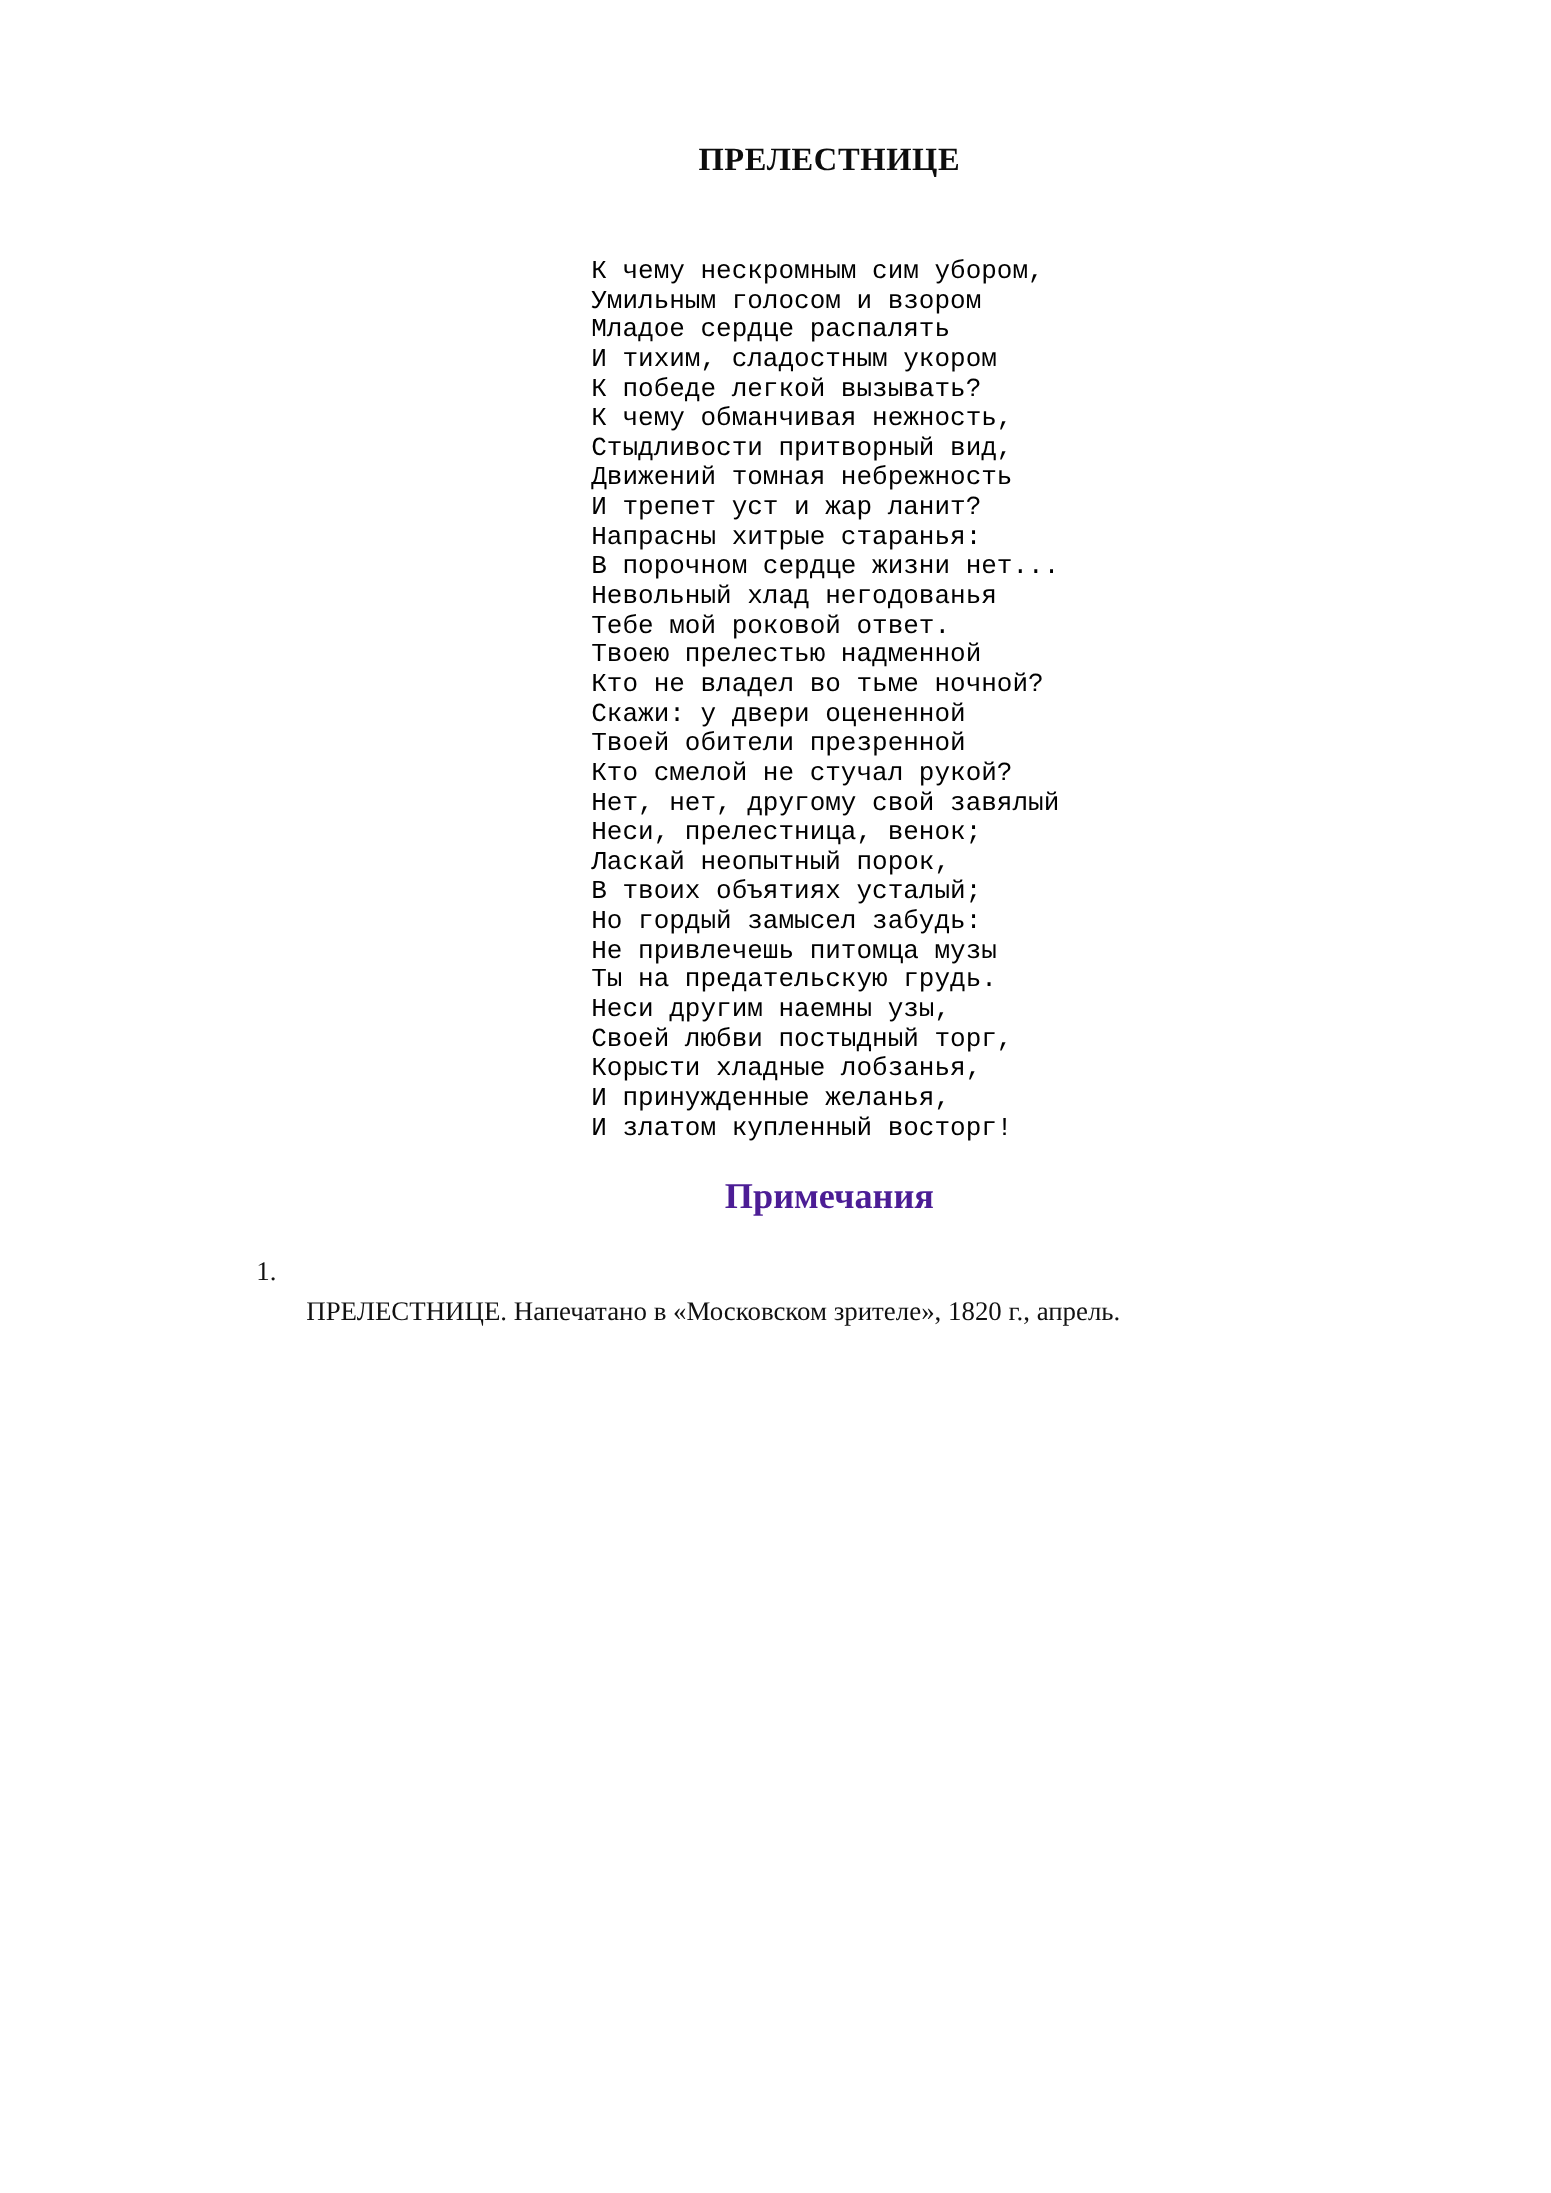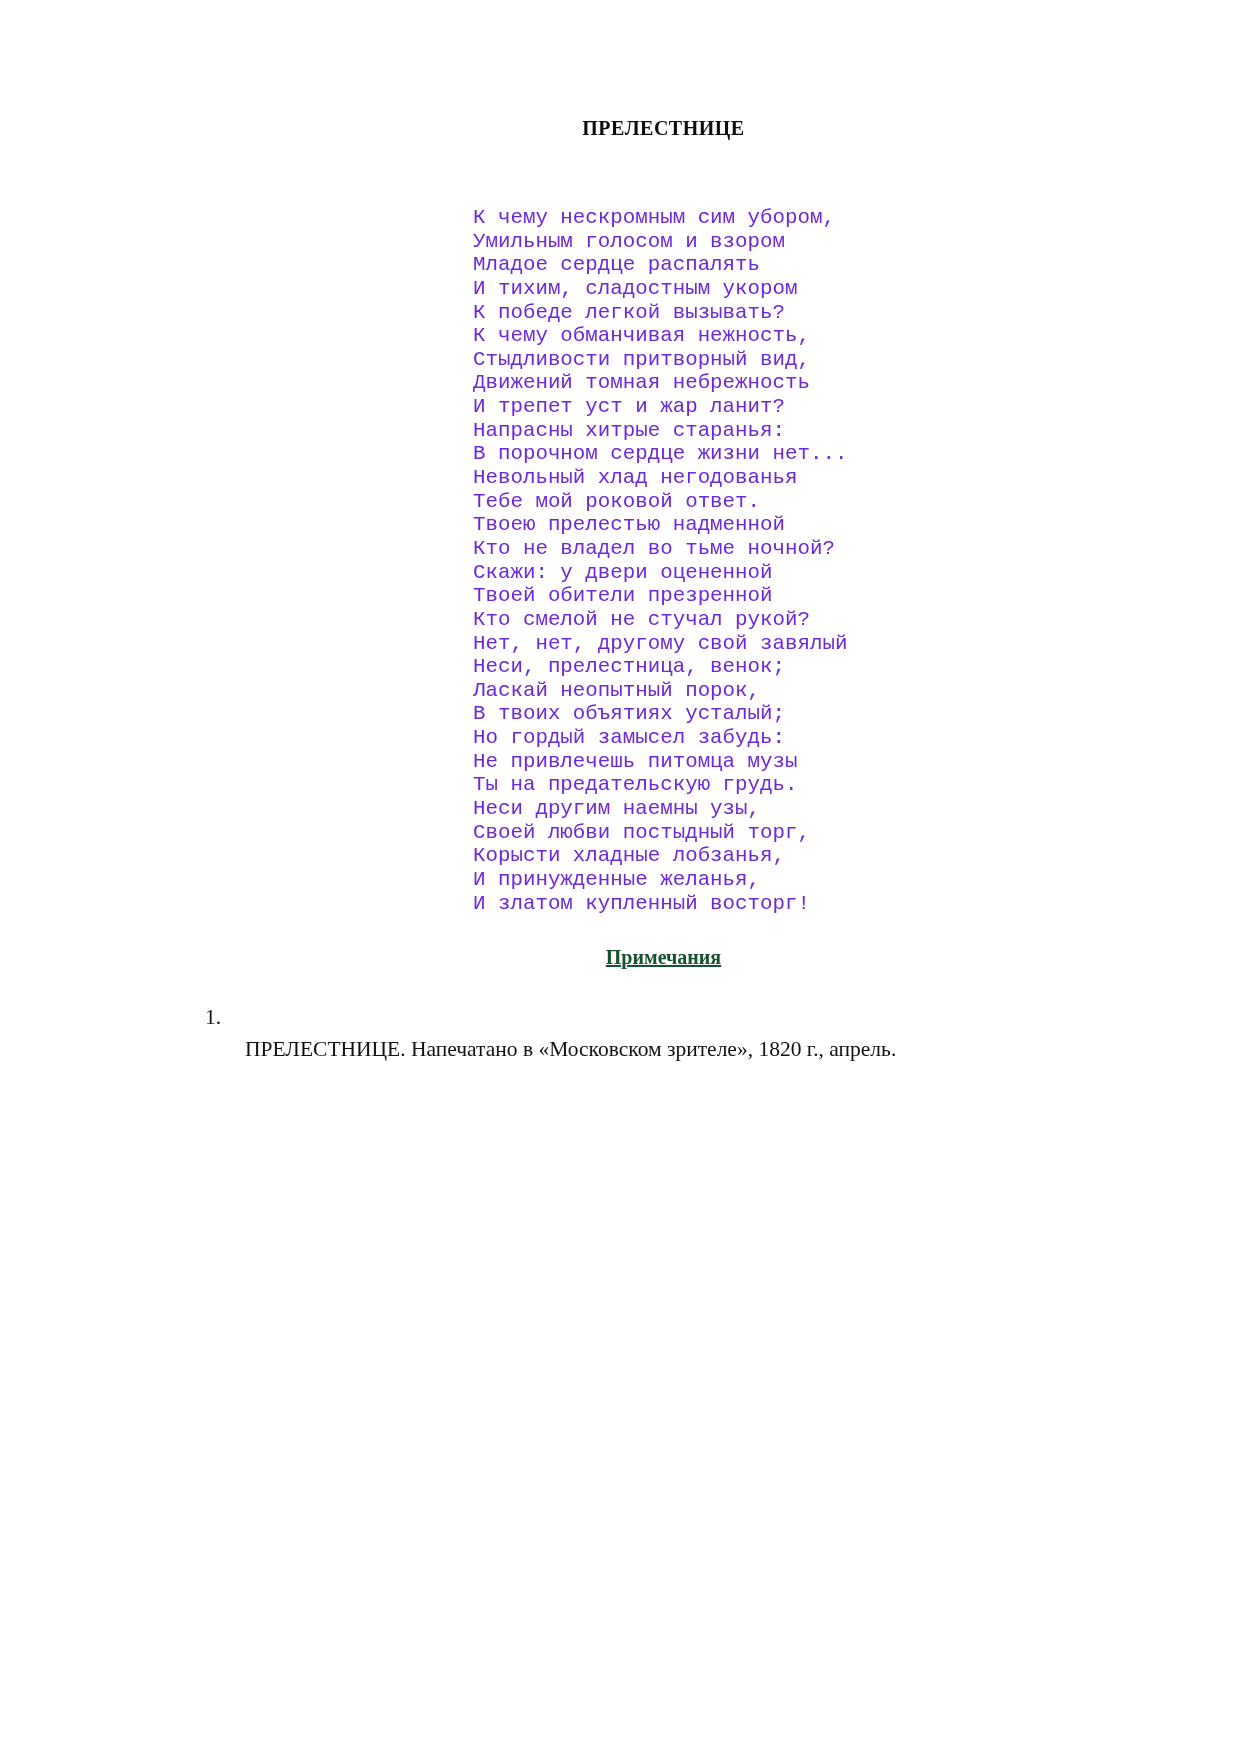--- a/index.html
+++ b/index.html
@@ -18,54 +18,53 @@
     color: #000000;
   }
   .doc-title {
     position: absolute;
     top: 113px;
     left: 473px;
     width: 381px;
     margin: 0;
     text-align: center;
     font-family: "Liberation Serif", serif;
-    font-size: 20px;
+    font-size: 26px;
     line-height: 30px;
     font-weight: bold;
     color: #0d0d0d;
     letter-spacing: 0.5px;
     white-space: nowrap;
   }
   .poem {
     position: absolute;
     top: 206px;
     left: 473px;
     font-family: "Liberation Mono", "DejaVu Sans Mono", monospace;
     font-size: 20.8px;
     line-height: 23.65px;
-    color: #6d28d9;
+    color: #000000;
     white-space: pre;
   }
   .poem-line {
     height: 23.65px;
   }
   .notes-heading {
     position: absolute;
     top: 943px;
     left: 473px;
     width: 381px;
     margin: 0;
     text-align: center;
     font-family: "Liberation Serif", serif;
-    font-size: 20px;
+    font-size: 29px;
     line-height: 29px;
     font-weight: bold;
-    color: #14532d;
+    color: #4c1d95;
     white-space: nowrap;
-    text-decoration: underline;
   }
   .notes-list {
     position: absolute;
     top: 1004px;
     left: 205px;
     width: 880px;
     margin: 0;
     padding: 0;
     list-style: none;
   }

